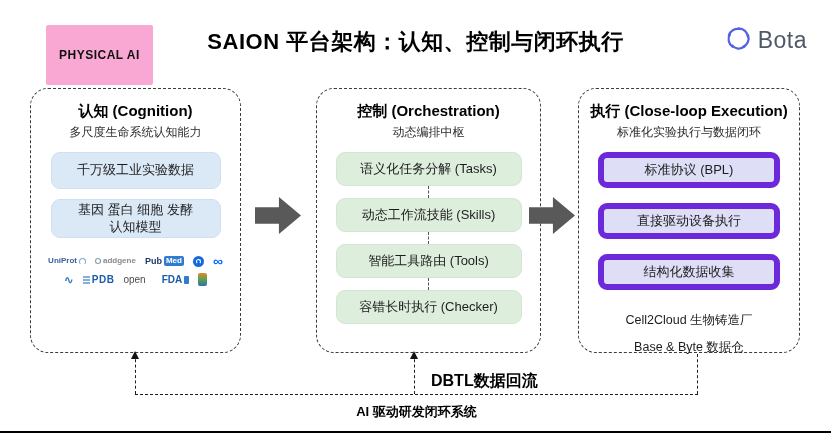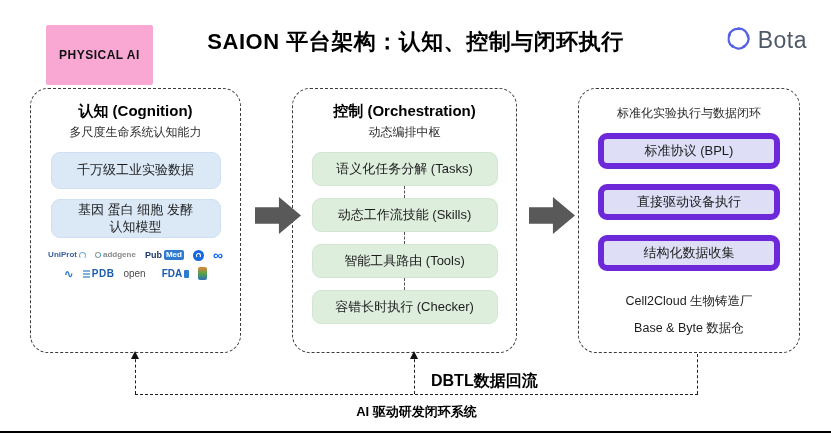--- a/index.html
+++ b/index.html
@@ -37,21 +37,21 @@
 
   
   .pillar {
     position: absolute; top: 88px; height: 265px;
     border: 1.6px dashed #3c3c3c; border-radius: 18px;
     background: #fff;
     padding-top: 13px;
     display: flex; flex-direction: column; align-items: center;
   }
   .pillar-1 { left: 30px;  width: 211px; }
-  .pillar-2 { left: 292px; width: 225px; }
+  .pillar-2 { left: 316px; width: 225px; }
   .pillar-3 { left: 578px; width: 222px; }
   .pillar-title { font-size: 15px; font-weight: bold; color: #000; white-space: nowrap; }
   .pillar-sub { font-size: 12px; color: #2b2b2b; margin-top: 3px; white-space: nowrap; }
 
   .items { display: flex; flex-direction: column; align-items: center; margin-top: 11px; }
   .item {
     display: flex; flex-direction: column; align-items: center; justify-content: center;
     border-radius: 9px; font-size: 13px; color: #1c1c1c;
     text-align: left; line-height: 1.25; white-space: nowrap;
   }
@@ -59,21 +59,21 @@
   .p1-item.tall { height: 39px; }
   .p2-item { width: 186px; height: 34px; background: #ddeedd; border: 1px solid #d2e7d2; }
   .p3-item { width: 182px; height: 36px; background: #dedff7; border: 6px solid #6d28d9; margin-bottom: 15px; }
 
   .connector {
     width: 0; height: 12px;
     border-left: 1.6px dashed #555;
   }
 
   
-  .logos { display: flex; flex-direction: column; gap: 5px; align-items: center; }
+  .logos { margin-top: 6px; display: flex; flex-direction: column; gap: 5px; align-items: center; }
   .logo-row { display: flex; align-items: center; gap: 9px; }
   .logo { display: inline-flex; align-items: center; gap: 2px; font-size: 8px; line-height: 1; }
   .uniprot-text { color: #3b5fa0; font-weight: bold; }
   .uniprot-dot  { width: 7px; height: 7px; border: 1.6px solid #7aa7d8; border-radius: 50%; border-bottom-color: transparent; display: inline-block; }
   .addgene-dot  { width: 6px; height: 6px; border: 1.6px solid #9a9a9a; border-radius: 50%; border-right-color: #3aa0d8; display: inline-block; }
   .addgene-text { color: #8a8a8a; font-weight: bold; }
   .pubmed-text  { color: #1b3a6b; font-weight: bold; font-size: 9px; }
   .pubmed-box   { background: #2e7bd0; color: #fff; font-weight: bold; font-size: 8px; padding: 1px 2px; border-radius: 2px; }
   .sphere { width: 11px; height: 11px; background: #1668dc; border-radius: 50%; display: inline-flex; align-items: center; justify-content: center; }
   .sphere-arc { width: 5px; height: 5px; border: 1.4px solid #fff; border-radius: 50%; border-bottom-color: transparent; display: block; }
@@ -197,20 +197,21 @@
       <div class="connector"></div>
       <div class="item p2-item">动态工作流技能 (Skills)</div>
       <div class="connector"></div>
       <div class="item p2-item">智能工具路由 (Tools)</div>
       <div class="connector"></div>
       <div class="item p2-item">容错长时执行 (Checker)</div>
     </div>
   </div>
 
   <div class="pillar pillar-3">
+    <div class="pillar-title">执行 (Close-loop Execution)</div>
     <div class="pillar-sub">标准化实验执行与数据闭环</div>
     <div class="items">
       <div class="item p3-item">标准协议 (BPL)</div>
       <div class="item p3-item">直接驱动设备执行</div>
       <div class="item p3-item">结构化数据收集</div>
     </div>
     <div class="footnotes">
       <div class="footnote">Cell2Cloud 生物铸造厂</div>
       <div class="footnote">Base &amp; Byte 数据仓</div>
     </div>

